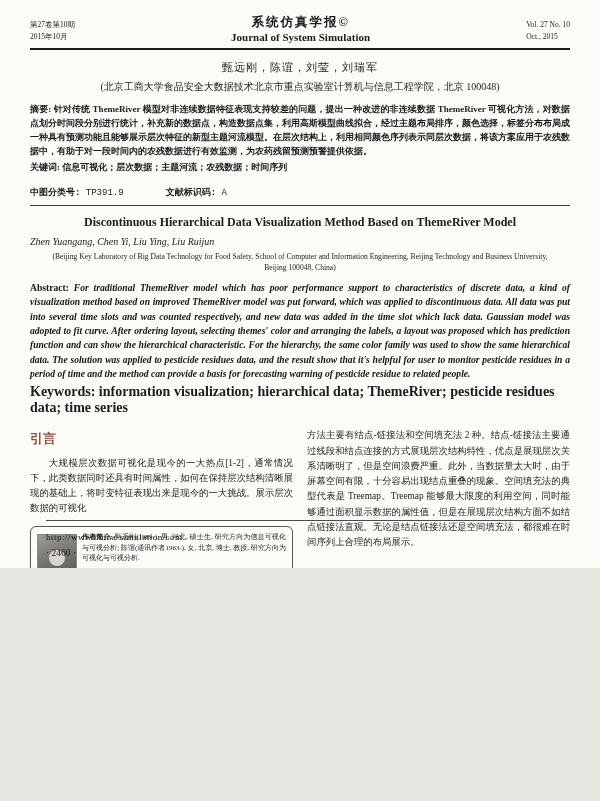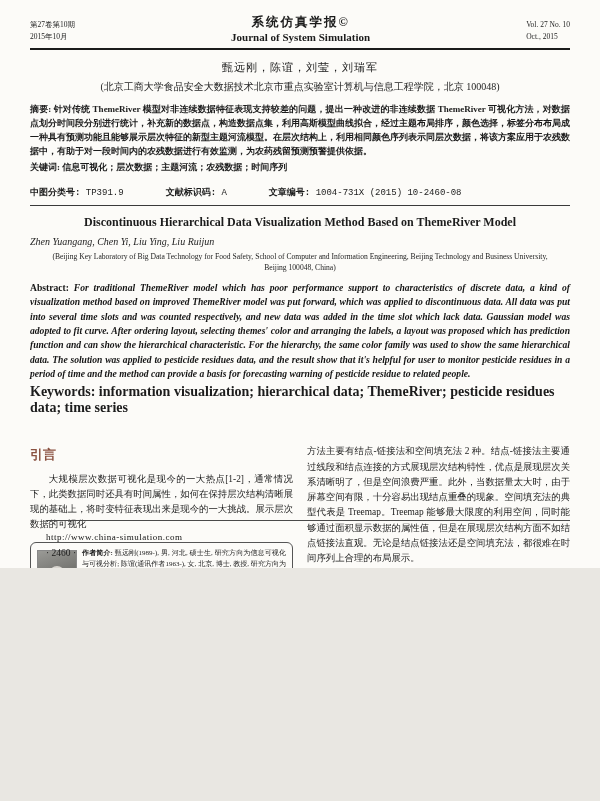--- a/index.html
+++ b/index.html
@@ -34,21 +34,21 @@
   .en-title { text-align:center; font-size:12px; font-weight:bold; margin-top:9px; }
   .en-authors { text-align:left; font-size:10px; font-style:italic; margin-top:6px; }
   .en-affil { text-align:center; font-size:7.6px; margin-top:4px; line-height:1.45; color:#222;
     padding:0 18px; }
   .en-abs { margin-top:8px; font-size:9.6px; line-height:1.5; text-align:justify;
     font-style:italic; font-weight:bold; color:#151515; }
   .en-abs .lbl { font-style:normal; font-weight:bold; }
   .en-kw { margin-top:3px; font-size:14px; font-weight:bold; }
   .en-kw .lbl { font-weight:bold; }
   
-  .columns { display:flex; gap:14px; margin-top:28px; }
+  .columns { display:flex; gap:14px; margin-top:12px; }
   .col { width:50%; font-size:9.4px; line-height:1.62; text-align:justify; }
   .sec-title { font-family:"Liberation Sans", sans-serif; font-weight:bold;
     font-size:13px; color:#8a5140; margin-bottom:6px; }
   .para-indent { text-indent:2em; }
   
   .footnote-box { border:1px solid #555; border-radius:6px; margin-top:10px;
     padding:4px 6px; font-size:7px; line-height:1.45; text-align:justify; }
   .footnote-box b { font-weight:bold; }
   .fn-photo-row { overflow:hidden; margin-top:1px; }
   .author-photo { float:left; width:40px; height:52px; margin:2px 5px 0 0;
@@ -94,24 +94,20 @@
   </div>
   <div class="clc-line">
     <span>
       <b>中图分类号:</b>
       <span>TP391.9</span>
     </span>
     <span>
       <b>文献标识码:</b>
       <span>A</span>
     </span>
-    <span>
-      <b>文章编号:</b>
-      <span>1004-731X (2015) 10-2460-08</span>
-    </span>
   </div>
 
   <div class="divider"></div>
 
   <div class="en-title">Discontinuous Hierarchical Data Visualization Method Based on ThemeRiver Model</div>
   <div class="en-authors">Zhen Yuangang, Chen Yi, Liu Ying, Liu Ruijun</div>
   <div class="en-affil">(Beijing Key Laboratory of Big Data Technology for Food Safety, School of Computer and Information Engineering, Beijing Technology and Business University, Beijing 100048, China)</div>
 
   <div class="en-abs">
     <span class="lbl">Abstract:</span>

